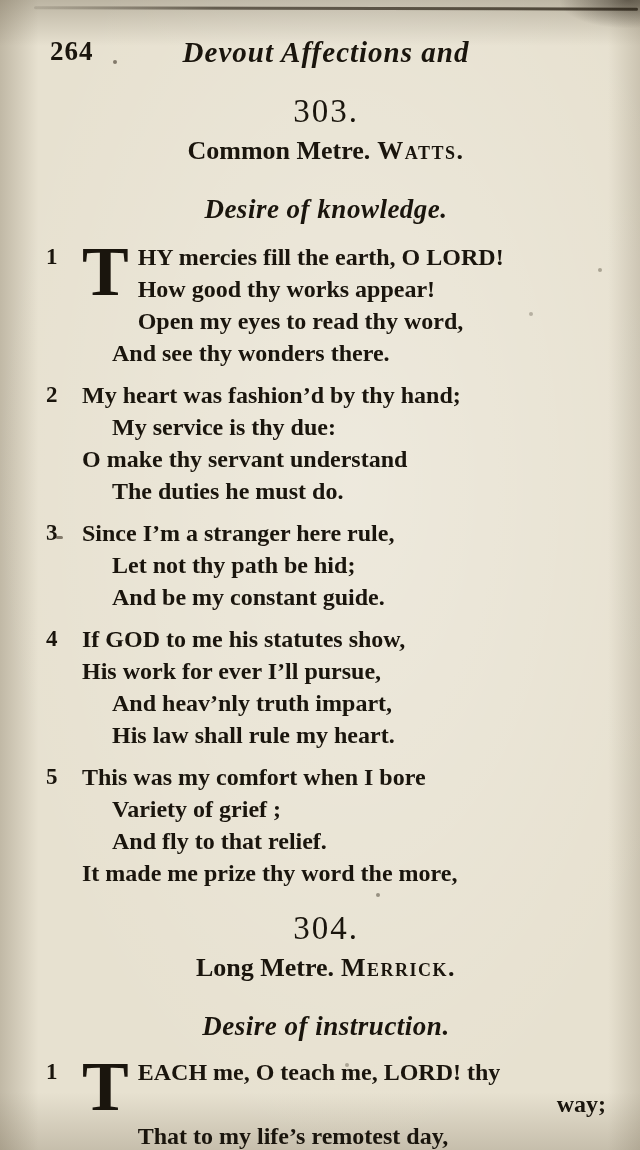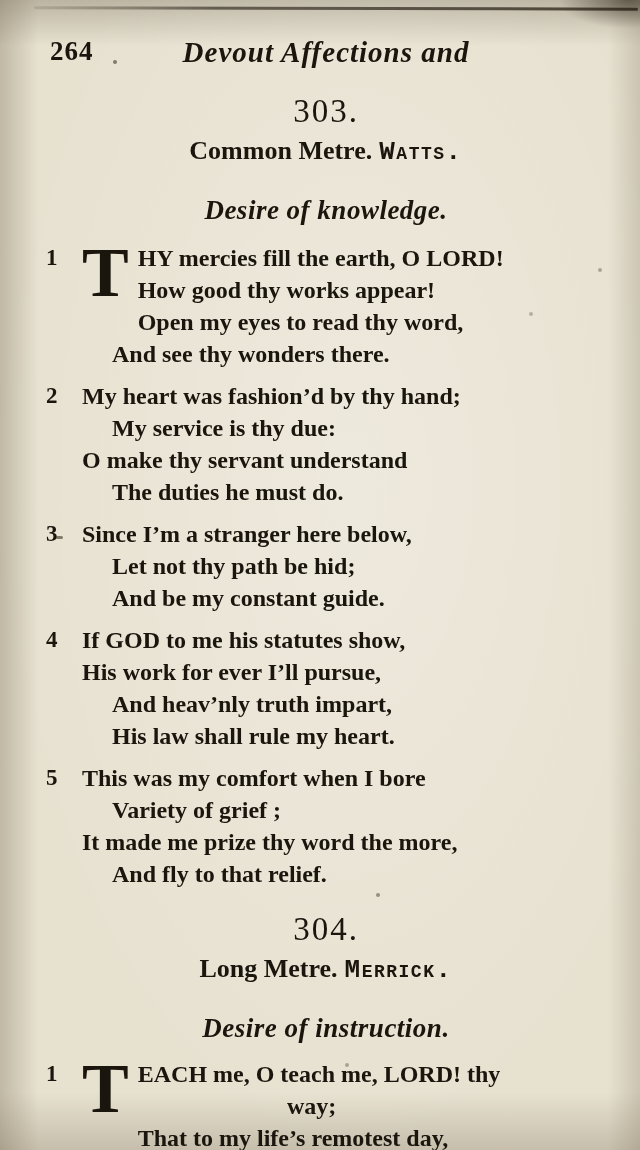--- a/index.html
+++ b/index.html
@@ -45,36 +45,36 @@
     text-align: center; font-style: italic; font-size: 29px; letter-spacing: 1px;
   }
 
   
   .hymn-number {
     margin-top: 20px;
     text-align: center; font-size: 33px; line-height: 38px;
     letter-spacing: 2px; font-weight: 400;
   }
   .meter-line { margin-top: 6px; text-align: center; font-size: 26px; line-height: 30px; }
-  .meter-line .author { font-variant: small-caps; letter-spacing: 1.5px; margin-left: 7px; font-family: Liberation Mono, monospace; }
+  .meter-line .author { font-variant: small-caps; letter-spacing: 1.5px; margin-left: 7px; }
   .hymn-title {
     margin-top: 28px;
     text-align: center; font-style: italic; font-size: 27px; line-height: 31px;
     letter-spacing: 0.5px;
   }
 
   
   .verses { margin-top: 16px; }
   .verse { display: flex; margin-bottom: 10px; }
   .verse-num { flex: none; width: 36px; font-size: 23px; line-height: 32px; }
   .verse-body { flex: 1; font-size: 24px; line-height: 32px; }
   .verse-line { white-space: nowrap; }
   .verse-line.indent-0 { margin-left: 0; }
   .verse-line.indent-1 { margin-left: 30px; }
-  .verse-line.indent-2 { margin-left: 205px; }
+  .verse-line.indent-2 { margin-left: 205px; text-align: right; }
   .dropcap {
     float: left;
     font-size: 70px; line-height: 56px; height: 62px;
     padding-right: 9px; margin-top: 3px;
     font-weight: 700;
   }
   .hymn-304 .verses { margin-top: 14px; }
 </style>
 </head>
 <body>
@@ -117,41 +117,41 @@
             <div class="verse-body">
               <div class="verse-line indent-0">My heart was fashion’d by thy hand;</div>
               <div class="verse-line indent-1">My service is thy due:</div>
               <div class="verse-line indent-0">O make thy servant understand</div>
               <div class="verse-line indent-1">The duties he must do.</div>
             </div>
           </div>
           <div class="verse">
             <span class="verse-num">3</span>
             <div class="verse-body">
-              <div class="verse-line indent-0">Since I’m a stranger here below,</div>
+              <div class="verse-line indent-0">Since I’m a stranger here rule,</div>
               <div class="verse-line indent-1">Let not thy path be hid;</div>
               <div class="verse-line indent-1">And be my constant guide.</div>
             </div>
           </div>
           <div class="verse">
             <span class="verse-num">4</span>
             <div class="verse-body">
               <div class="verse-line indent-0">If GOD to me his statutes show,</div>
               <div class="verse-line indent-0">His work for ever I’ll pursue,</div>
               <div class="verse-line indent-1">And heav’nly truth impart,</div>
               <div class="verse-line indent-1">His law shall rule my heart.</div>
             </div>
           </div>
           <div class="verse">
             <span class="verse-num">5</span>
             <div class="verse-body">
               <div class="verse-line indent-0">This was my comfort when I bore</div>
               <div class="verse-line indent-1">Variety of grief ;</div>
+              <div class="verse-line indent-1">And fly to that relief.</div>
               <div class="verse-line indent-0">It made me prize thy word the more,</div>
-              <div class="verse-line indent-1">And fly to that relief.</div>
             </div>
           </div>
         </div>
     </section>
 
     <section class="hymn hymn-304">
       <h2 class="hymn-number">304.</h2>
       <p class="meter-line"><span class="meter">Long Metre.</span><span class="author">Merrick.</span></p>
       <p class="hymn-title">Desire of instruction.</p>
       <div class="verses">

